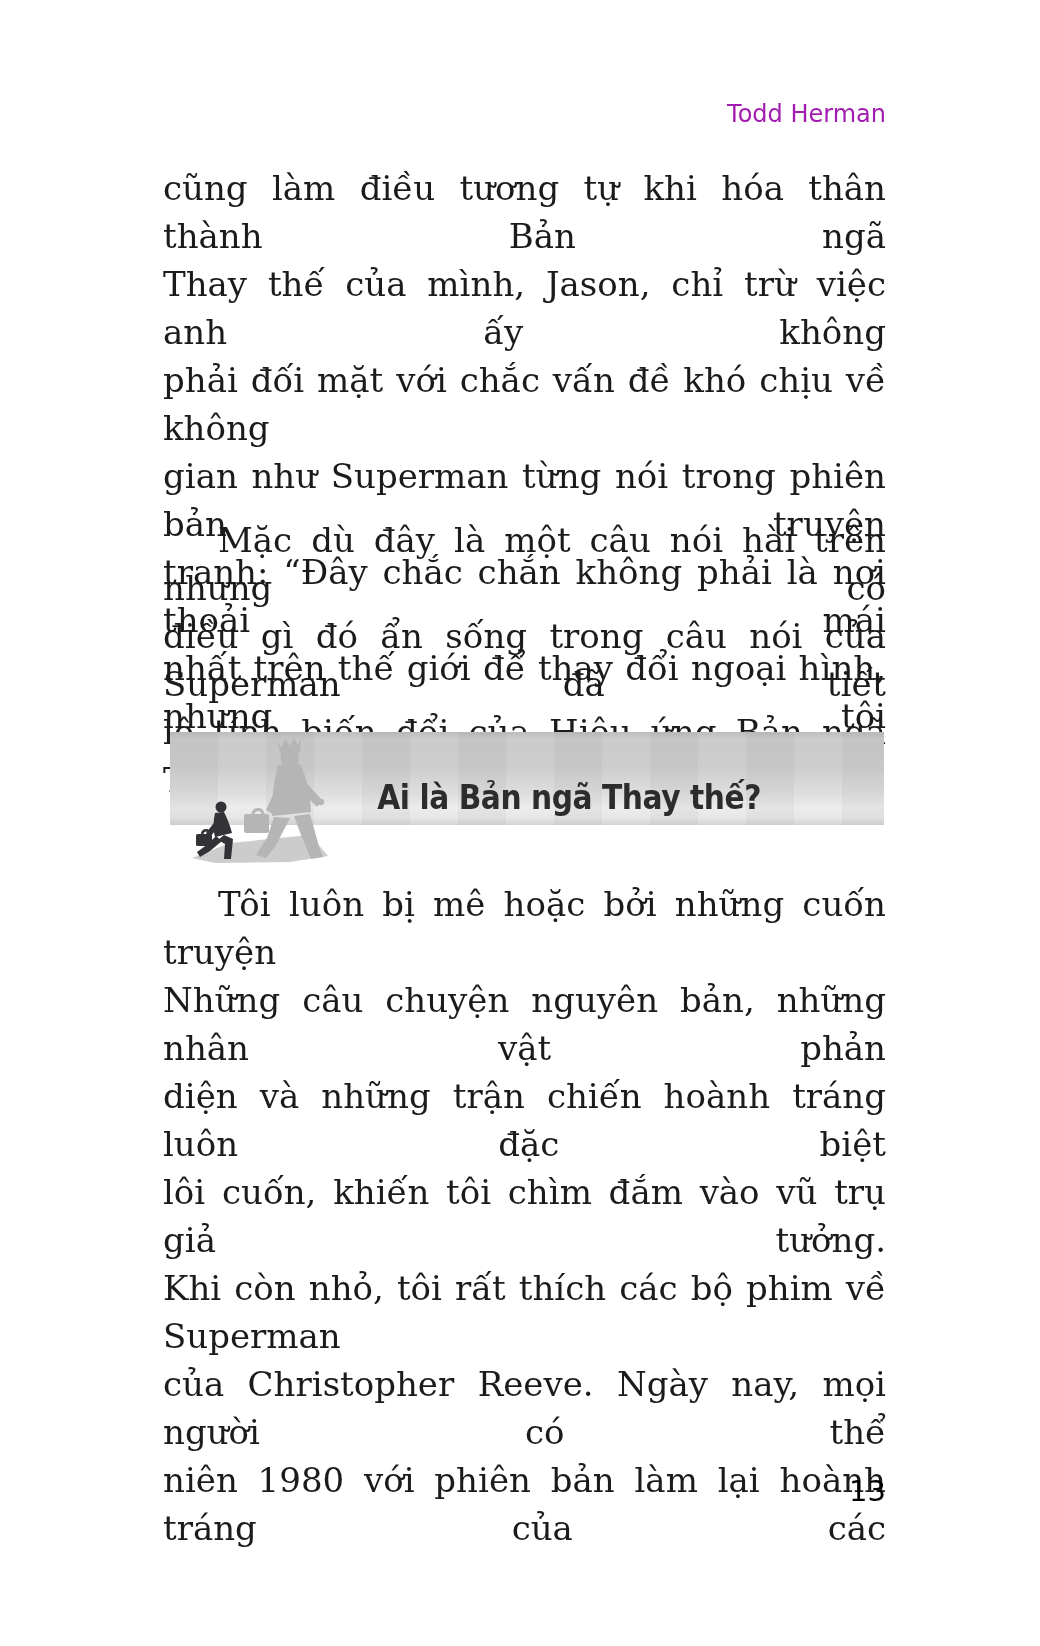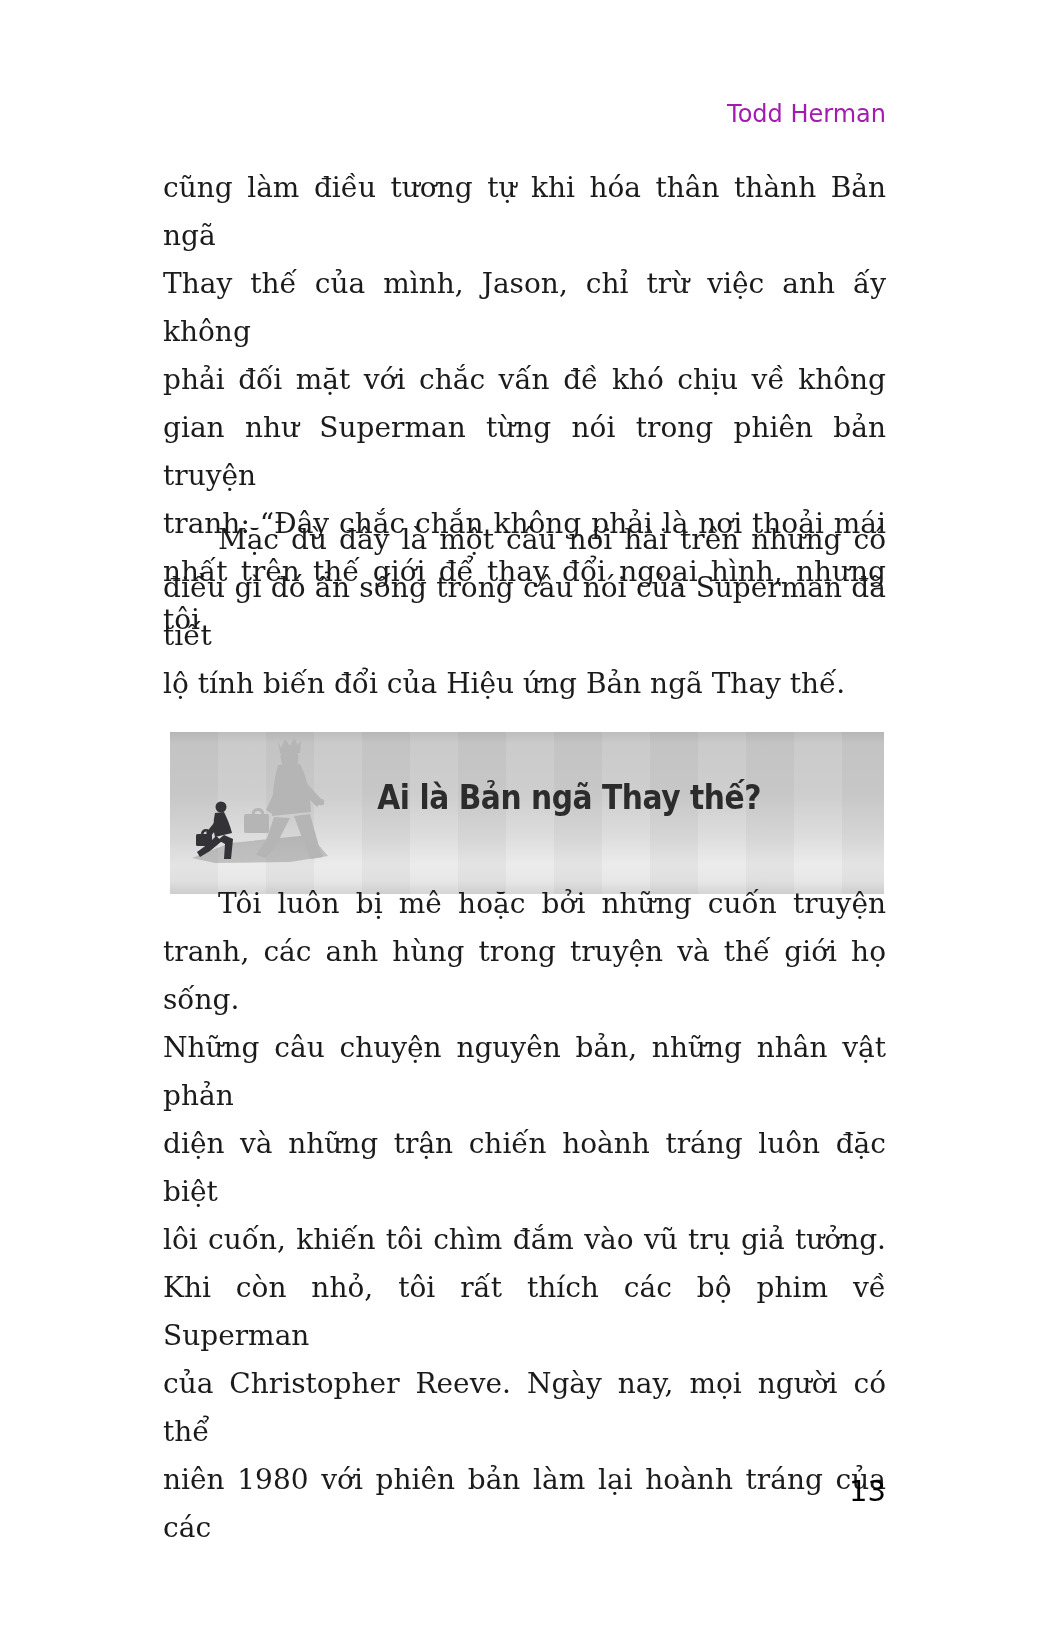--- a/index.html
+++ b/index.html
@@ -15,29 +15,29 @@
     position:absolute; top:100px; left:163px; width:723px;
     text-align:right;
     font-family:"DejaVu Sans", sans-serif;
     font-size:24px; color:#a21caf;
   }
   .para { position:absolute; left:163px; width:723px; }
   .p1 { top:164px; }
   .p2 { top:516px; }
   .p3 { top:880px; }
   .line {
-    font-size:28px; line-height:48px;
+    font-size:34px; line-height:48px;
     text-align:justify; text-align-last:justify;
     white-space:normal;
   }
   .line.end { text-align-last:left; }
   .line.indent { text-indent:55px; }
 
   .banner {
-    position:absolute; top:732px; left:170px; width:714px; height:162px;
+    position:absolute; top:732px; left:170px; width:714px; height:93px;
     background-image:
       repeating-linear-gradient(90deg, rgba(0,0,0,0.035) 0 48px, rgba(0,0,0,0) 48px 96px),
       linear-gradient(180deg,#bdbdbd 0,#cbcbcb 7%,#cecece 38%,#dedede 66%,#ececec 82%,#e7e7e7 92%,#d5d5d5 100%);
   }
   .banner-illustration { position:absolute; left:0; top:0; width:185px; height:131px; }
   .banner-titlebox {
     position:absolute; left:185px; right:0; top:44px; height:48px;
     display:flex; justify-content:center; align-items:flex-start;
     padding-right:100px;
   }
@@ -105,21 +105,20 @@
         <path d="M32,102 C33,97 39,97 40,102" fill="none" stroke="#323237" stroke-width="2.5"></path>
       </g>
     </svg>
     <div class="banner-titlebox">
       <span class="banner-title">Ai là Bản ngã Thay thế?</span>
     </div>
   </div>
 
   <div class="para p3">
     <div class="line indent">Tôi luôn bị mê hoặc bởi những cuốn truyện</div>
-    <div class="line">tranh, các anh hùng trong truyện và thế giới họ sống.</div>
     <div class="line">Những câu chuyện nguyên bản, những nhân vật phản</div>
     <div class="line">diện và những trận chiến hoành tráng luôn đặc biệt</div>
     <div class="line">lôi cuốn, khiến tôi chìm đắm vào vũ trụ giả tưởng.</div>
     <div class="line">Khi còn nhỏ, tôi rất thích các bộ phim về Superman</div>
     <div class="line">của Christopher Reeve. Ngày nay, mọi người có thể</div>
     <div class="line">niên 1980 với phiên bản làm lại hoành tráng của các</div>
 
   </div>
 
   <div class="page-number">13</div>

